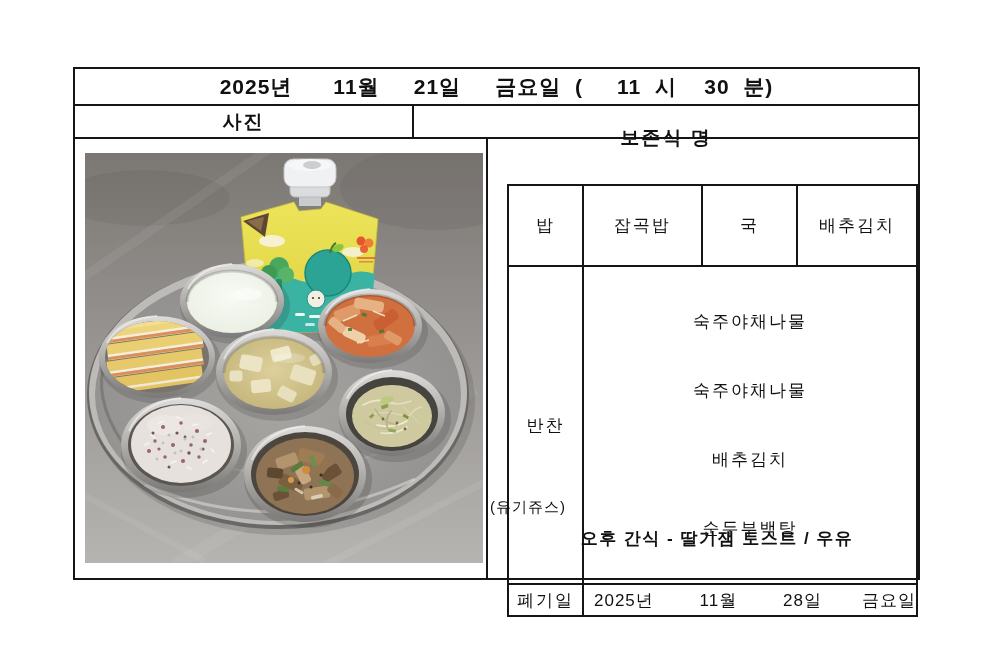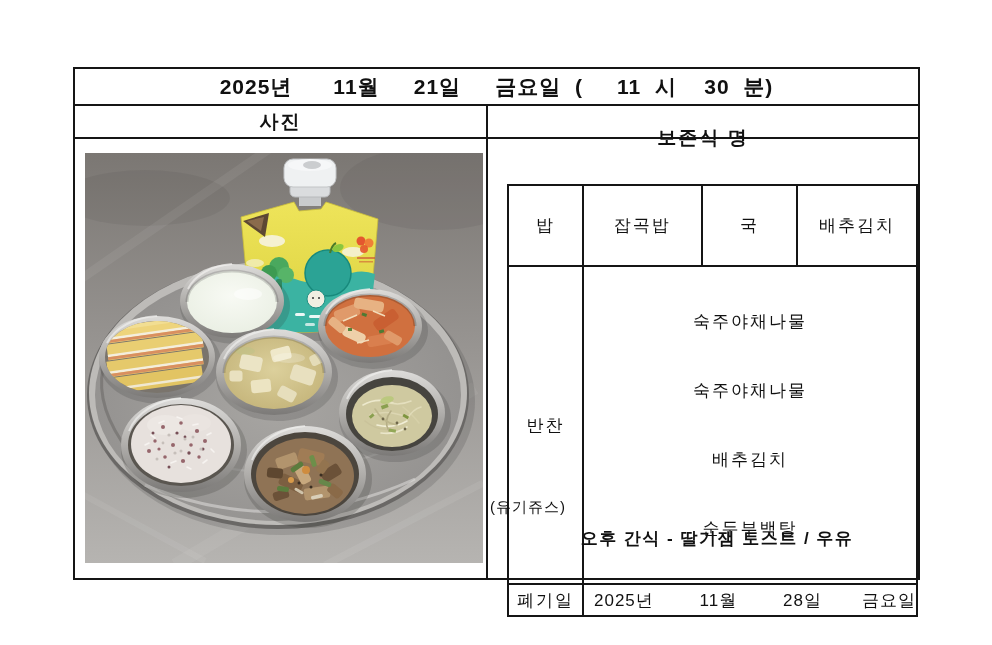--- a/index.html
+++ b/index.html
@@ -4,21 +4,21 @@
 <style>
   html,body{margin:0;padding:0;background:#fff;}
   .page{position:relative;width:992px;height:645px;background:#ffffff;overflow:hidden;
         font-family:"Liberation Sans","DejaVu Sans",sans-serif;color:#111;}
   .outer{position:absolute;left:73px;top:67px;width:847px;height:513px;
          border:2px solid #151515;box-sizing:border-box;display:flex;flex-direction:column;}
   .row-date{height:35px;border-bottom:2px solid #151515;display:flex;align-items:center;justify-content:center;}
   .date-text{font-size:21px;font-weight:bold;letter-spacing:1px;white-space:pre;}
   .row-labels{height:31px;border-bottom:2px solid #151515;display:flex;}
   .lbl-cell{display:flex;align-items:center;justify-content:center;font-size:19px;font-weight:bold;letter-spacing:2px;white-space:pre;}
-  .lbl-photo{width:413px;border-right:2px solid #151515;box-sizing:border-box;}
+  .lbl-photo{width:339px;border-right:2px solid #151515;box-sizing:border-box;}
   .lbl-name{flex:1;margin-top:32px;}
   .row-content{flex:1;display:flex;position:relative;}
   .cell-photo{width:413px;border-right:2px solid #151515;box-sizing:border-box;position:relative;}
   .photo{position:absolute;left:10px;top:14px;}
   .cell-info{flex:1;position:relative;}
   .menu-table{position:absolute;left:19px;top:45px;border-collapse:collapse;table-layout:fixed;}
   .menu-table td{border:2px solid #151515;text-align:center;vertical-align:middle;
                  font-size:17px;letter-spacing:2px;padding:0;white-space:pre;}
   .side-items div{line-height:29px;letter-spacing:2px;}
   .disposal-date{text-align:center;padding-left:10px !important;letter-spacing:1px !important;}

